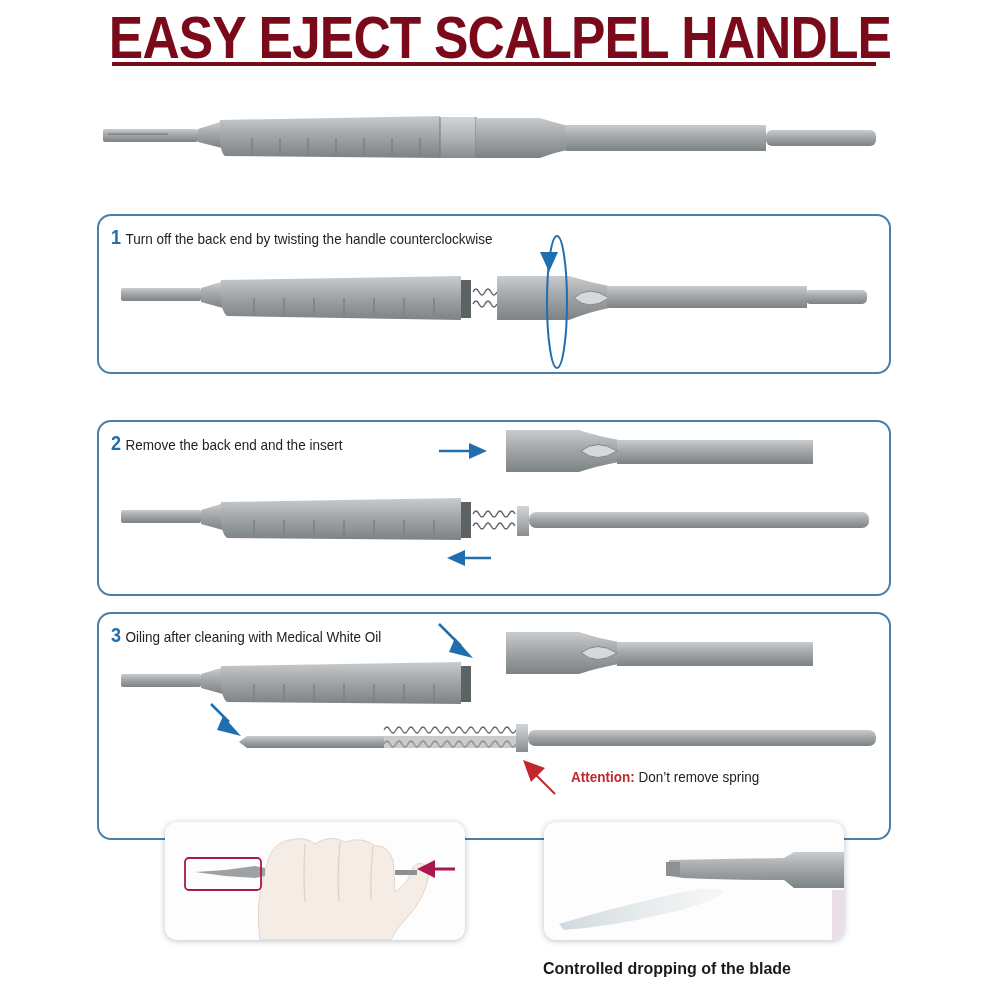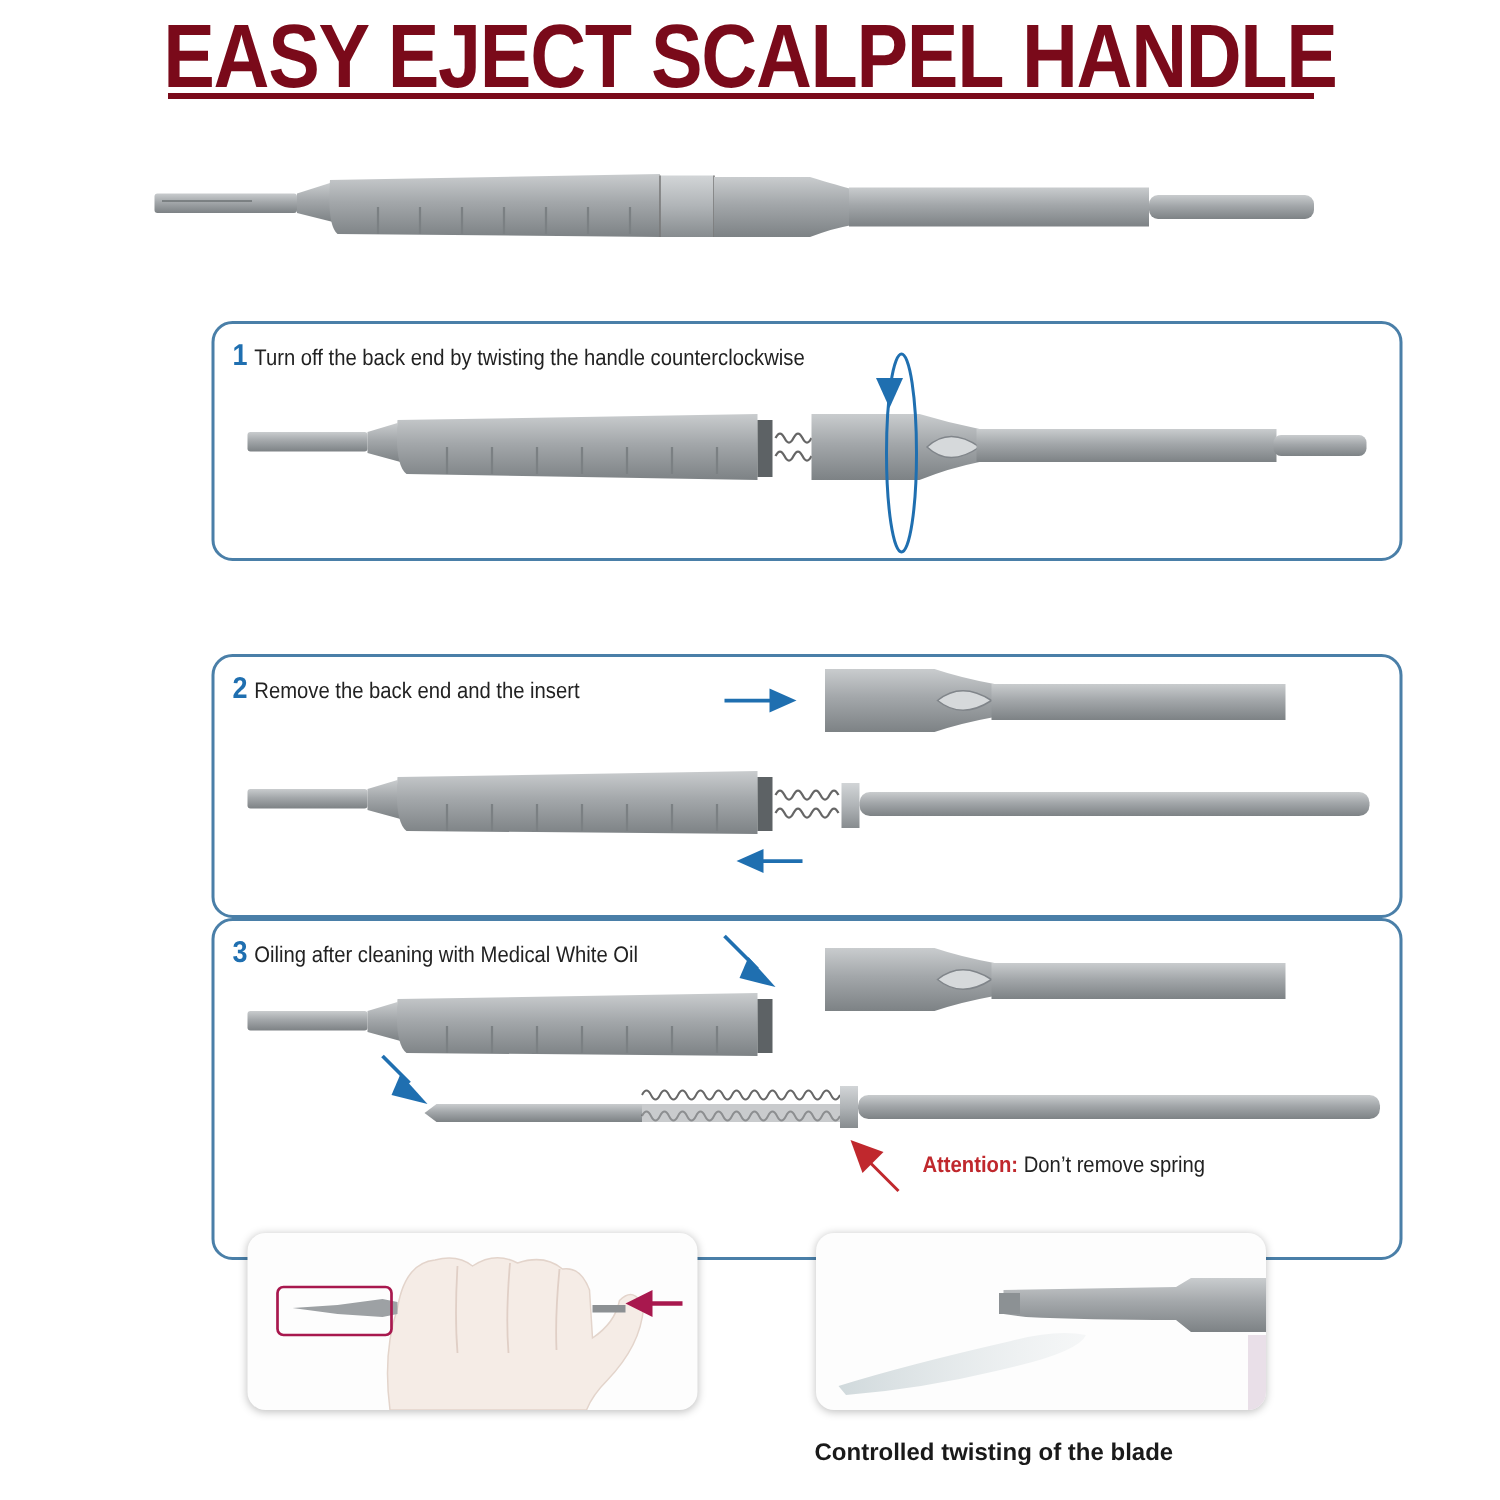--- a/index.html
+++ b/index.html
@@ -21,24 +21,23 @@
   .title-underline {
     position: absolute; left: 112px; top: 62px; width: 764px; height: 4px;
     background: #7a0a1a;
   }
 
   .panel {
     position: absolute; left: 97px; width: 794px;
     border: 2px solid #4a7fa8;
     border-radius: 14px;
     background: #ffffff;
-    margin-left: 44px;
   }
   .panel-1 { top: 214px; height: 160px; }
-  .panel-2 { top: 436px; height: 176px; }
+  .panel-2 { top: 420px; height: 176px; }
   .panel-3 { top: 612px; height: 228px; }
 
   .step-label {
     position: absolute; left: 12px; top: 10px;
     font-family: "Liberation Sans", sans-serif;
     font-size: 15px; color: #222;
     transform: scaleX(0.9); transform-origin: left top;
     white-space: nowrap;
   }
   .step-num {
@@ -270,13 +269,13 @@
         <stop offset="1" stop-color="#e3e8ea" stop-opacity="0.3"></stop>
       </linearGradient>
     </defs>
     <path d="M15,102 Q60,88 130,72 Q160,64 180,68 Q175,80 120,92 Q70,104 20,108 Z" fill="url(#bladeShadow)"></path>
     <path d="M125,38 L240,36 L250,30 L300,30 L300,66 L250,66 L240,58 Q180,58 140,56 L125,54 Z" fill="url(#steel)"></path>
     <rect x="122" y="40" width="14" height="14" fill="#8c9194"></rect>
     <rect x="288" y="68" width="12" height="50" fill="#e9dfe8"></rect>
   </svg>
 </div>
 
-<div class="caption">Controlled twisting of the blade</div>
+<div class="caption">Controlled dropping of the blade</div>
 
 </body></html>

